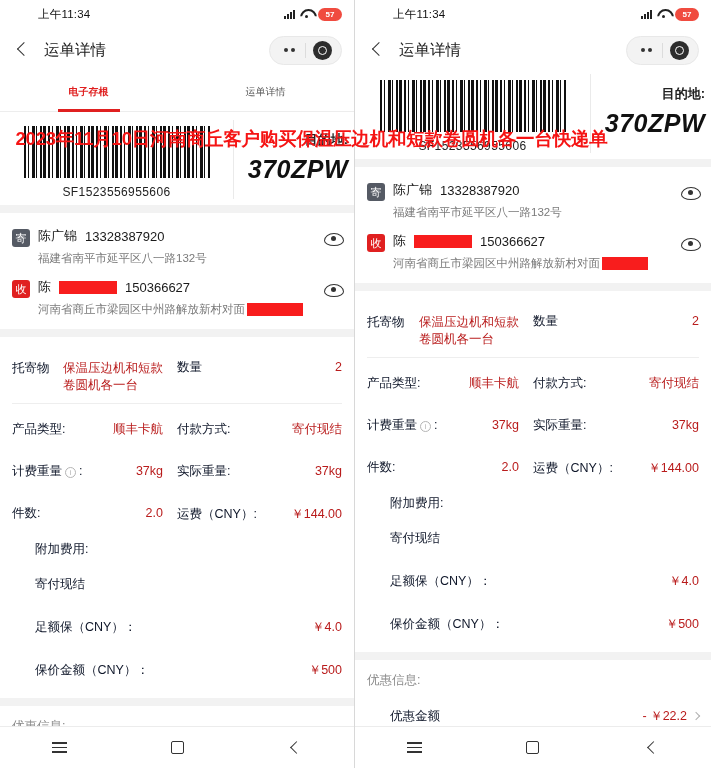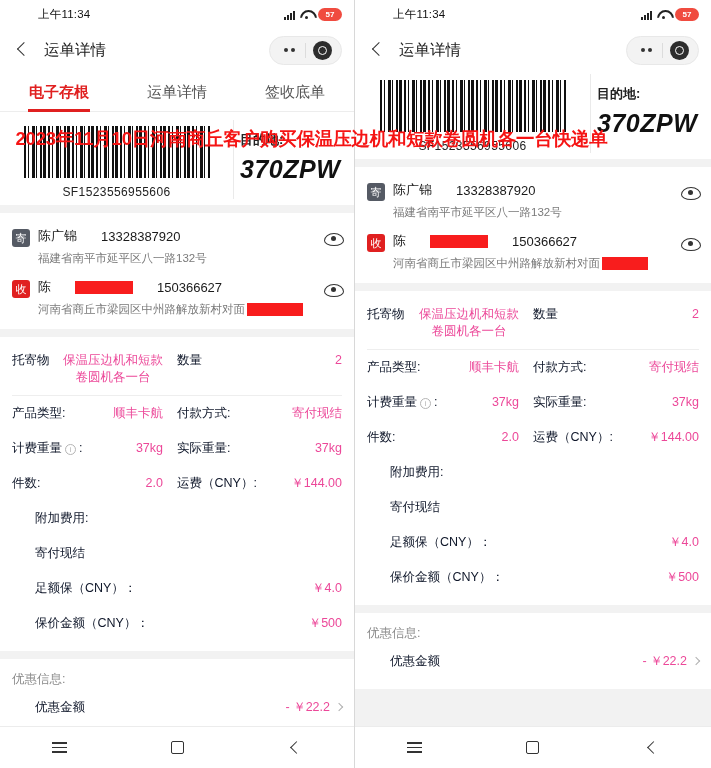--- a/index.html
+++ b/index.html
@@ -33,21 +33,20 @@
     align-items: center;
     padding: 0 12px;
     font-size: 11.5px;
     color: #111;
     position: relative;
   }
   .statusbar .time { margin-left: 26px; letter-spacing: .2px; }
   .statusbar .right-icons {
     margin-left: auto;
     display: flex;
-    align-items: center;
     gap: 5px;
   }
   .sig {
     display: inline-flex;
     align-items: flex-end;
     gap: 1px;
     height: 11px;
   }
   .sig i { width: 2px; background: #222; display: block; }
   .sig i:nth-child(1) { height: 3px; }
@@ -152,21 +151,21 @@
   .tabs {
     height: 40px;
     background: #fff;
     display: flex;
     align-items: center;
     border-bottom: 1px solid #ededed;
   }
   .tab {
     flex: 1;
     text-align: center;
-    font-size: 15px;
+    font-size: 10px;
     color: #555;
     position: relative;
     line-height: 40px;
     cursor: pointer;
   }
   .tab.active { color: #e02020; font-weight: bold; }
   .tab.active::after {
     content: "";
     position: absolute;
     left: 50%; transform: translateX(-50%);
@@ -217,21 +216,21 @@
   .barcode-num {
     font-size: 12px;
     color: #222;
     margin-top: 7px;
     letter-spacing: .4px;
   }
   .dest-box {
     width: 120px;
     display: flex;
     flex-direction: column;
-    align-items: flex-start;
+    align-items: flex-end;
     justify-content: center;
     padding: 2px 6px 6px 6px;
   }
   .dest-label {
     font-size: 13px;
     color: #222;
     font-weight: bold;
     margin-bottom: 6px;
   }
   .dest-code {
@@ -263,21 +262,21 @@
     flex: 0 0 auto;
   }
   .tag.send { background: #555a64; }
   .tag.recv { background: #e02020; }
   .addr-main { flex: 1 1 auto; min-width: 0; }
   .addr-line1 {
     font-size: 13px;
     color: #1a1a1a;
     display: flex;
     align-items: center;
-    gap: 24px;
+    gap: 8px;
     flex-wrap: wrap;
   }
   .addr-line2 {
     font-size: 11.5px;
     color: #7a7a7a;
     margin-top: 5px;
     line-height: 1.4;
     display: flex;
     align-items: center;
     flex-wrap: wrap;
@@ -332,24 +331,25 @@
     align-items: baseline;
     min-width: 0;
   }
   .det-col.full { flex: 1 1 100%; padding-left: 23px; }
   .det-key {
     color: #0f172a;
     white-space: nowrap;
   }
   .det-val {
     margin-left: auto;
-    color: #ec4899;
-    text-align: center;
+    color: #b91c1c;
+    text-align: left;
     padding-right: 14px;
     white-space: pre-line;
+    margin-top: 8px;
   }
   .det-col:last-child .det-val { padding-right: 0; }
   .info-mark {
     display: inline-block;
     width: 11px; height: 11px;
     border: 1px solid #b5b5b5;
     border-radius: 50%;
     color: #b5b5b5;
     font-size: 8px;
     line-height: 9px;
@@ -457,21 +457,20 @@
         <span class="pill-sep"></span>
         <span class="nav-pill-btn">
           <span class="target-ico"></span>
         </span>
       </span>
     </div>
 
     <div class="tabs">
       <div class="tab active">电子存根</div>
       <div class="tab">运单详情</div>
-      <div class="tab">签收底单</div>
     </div>
 
     <div class="content">
 
       <div class="card">
         <div class="barcode-wrap">
           <div class="barcode-left">
             <div class="barcode"></div>
             <div class="barcode-num">SF1523556955606</div>
           </div>

